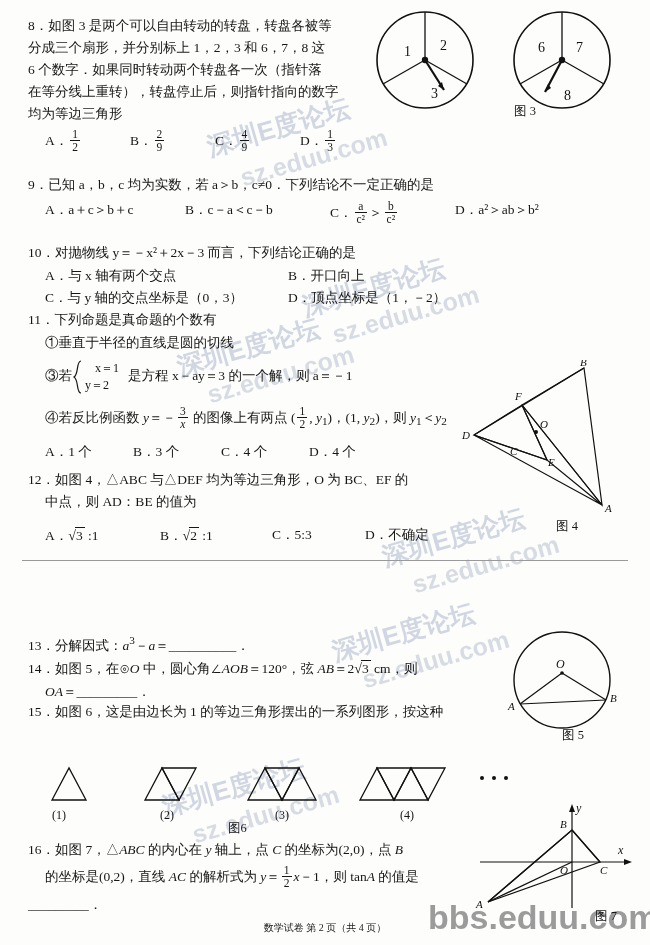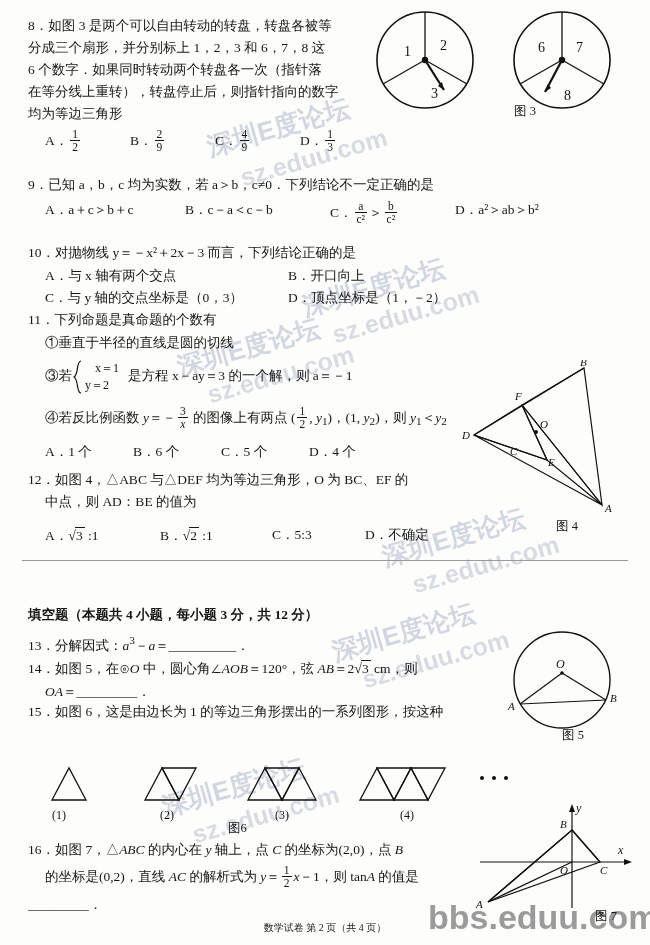--- a/index.html
+++ b/index.html
@@ -184,22 +184,22 @@
       <span style="position:absolute; left:23px; top:-1px; font-size:12px;">x＝1</span>
       <span style="position:absolute; left:13px; top:16px; font-size:12px;">y＝2</span>
     </span><span>是方程 x－ay＝3 的一个解，则 a＝－1</span>
   </div>
 
   <div class="q" style="left:45px; top:405px;">
     ④若反比例函数 <span class="it">y</span>＝－<span class="frac"><span class="num">3</span><span class="den"><span class="it">x</span></span></span> 的图像上有两点 (<span class="frac"><span class="num">1</span><span class="den">2</span></span>, <span class="it">y</span><sub>1</sub>)，(1, <span class="it">y</span><sub>2</sub>)，则 <span class="it">y</span><sub>1</sub>＜<span class="it">y</span><sub>2</sub>
   </div>
 
   <div class="q" style="left:45px; top:442px;">A．1 个</div>
-  <div class="q" style="left:133px; top:442px;">B．6 个</div>
-  <div class="q" style="left:221px; top:442px;">C．5 个</div>
+  <div class="q" style="left:133px; top:442px;">B．3 个</div>
+  <div class="q" style="left:221px; top:442px;">C．4 个</div>
   <div class="q" style="left:309px; top:442px;">D．4 个</div>
 
   <div class="q" style="left:28px; top:470px; width:440px;">12．如图 4，△ABC 与△DEF 均为等边三角形，O 为 BC、EF 的</div>
   <div class="q" style="left:45px; top:492px; width:400px;">中点，则 AD：BE 的值为</div>
 
   <div class="q" style="left:45px; top:525px;">A．<span style="font-size:14px;">√</span><span class="sqrt">3</span> :1</div>
   <div class="q" style="left:160px; top:525px;">B．<span style="font-size:14px;">√</span><span class="sqrt">2</span> :1</div>
   <div class="q" style="left:272px; top:525px;">C．5:3</div>
   <div class="q" style="left:365px; top:525px;">D．不确定</div>
 
@@ -220,21 +220,20 @@
       <text x="10" y="79" font-family="Liberation Serif, serif" font-size="11" font-style="italic" fill="#111">D</text>
       <text x="58" y="95" font-family="Liberation Serif, serif" font-size="11" font-style="italic" fill="#111">C</text>
       <text x="153" y="152" font-family="Liberation Serif, serif" font-size="11" font-style="italic" fill="#111">A</text>
     </svg>
   </div>
   <div class="figcap" style="left:556px; top:518px;">图 4</div>
 
   <div class="hr" style="left:22px; top:560px; width:606px;"></div>
 
 
-  <div class="q bold" style="left:28px; top:605px;">填空题（本题共 4 小题，每小题 3 分，共 12 分）</div>
 
   <div class="q" style="left:28px; top:632px;">13．分解因式：<span class="it">a</span><sup>3</sup>－<span class="it">a</span>＝__________．</div>
 
   <div class="q" style="left:28px; top:658px; width:480px;">14．如图 5，在⊙<span class="it">O</span> 中，圆心角∠<span class="it">AOB</span>＝120°，弦 <span class="it">AB</span>＝2<span style="font-size:14px;">√</span><span class="sqrt">3</span> cm，则</div>
   <div class="q" style="left:45px; top:682px;"><span class="it">OA</span>＝_________．</div>
 
   <div class="figwrap" style="left:490px; top:628px;">
     <svg width="145" height="110" viewBox="0 0 145 110">
       <circle cx="72" cy="52" r="48" fill="none" stroke="#111" stroke-width="1.4"></circle>
       <circle cx="72" cy="45" r="1.8" fill="#111"></circle>

